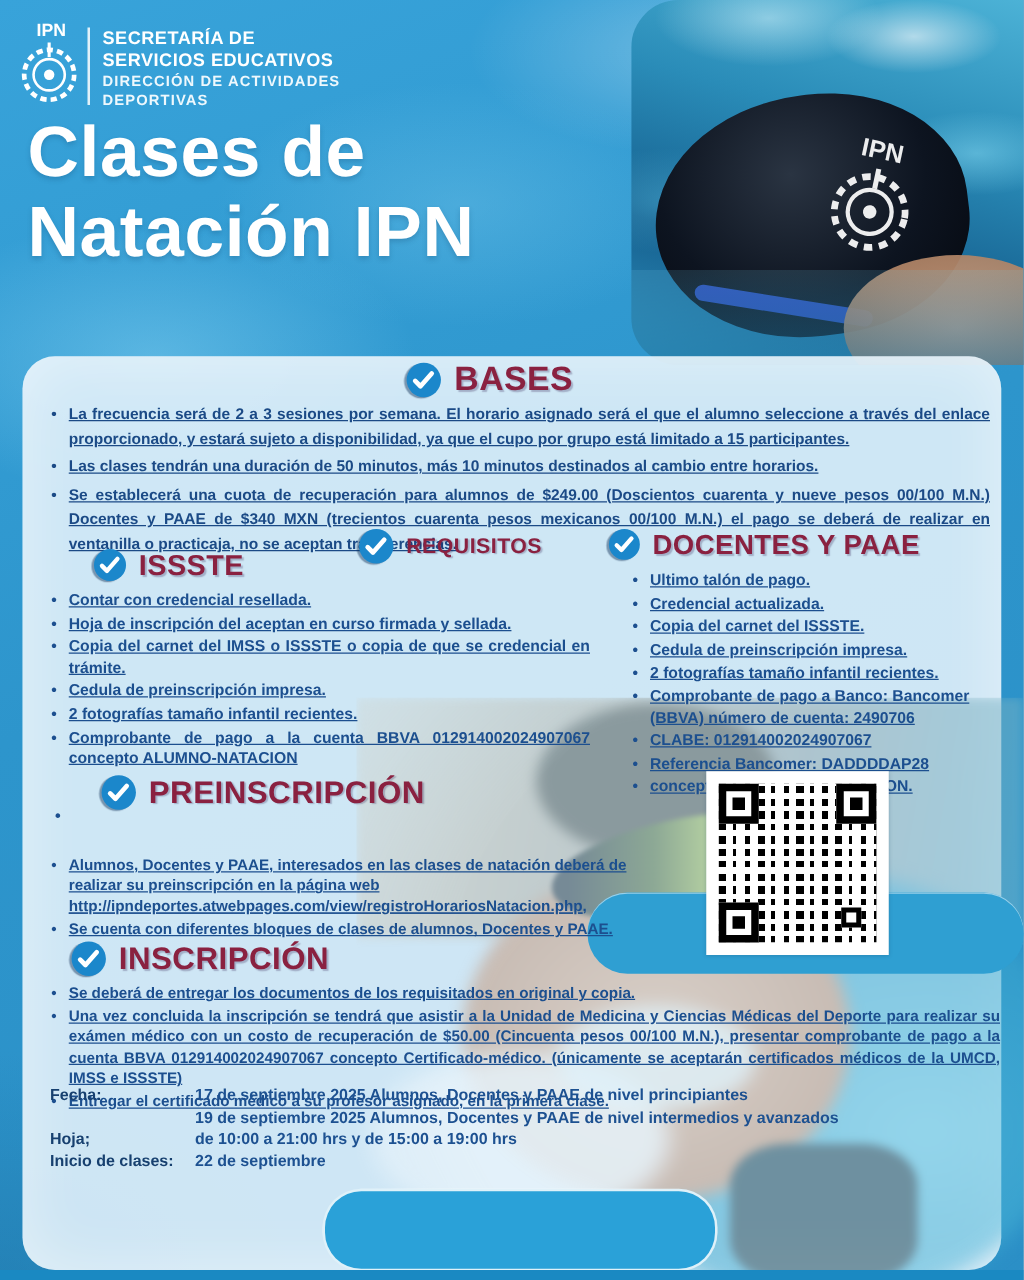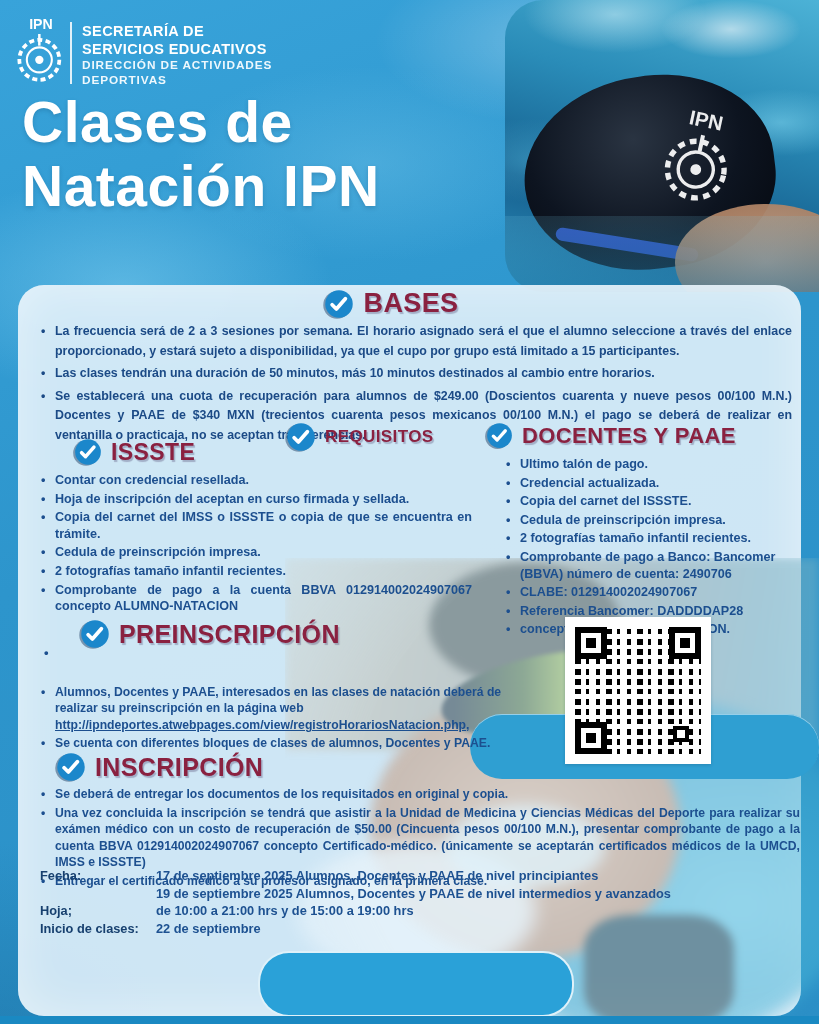--- a/index.html
+++ b/index.html
@@ -63,21 +63,21 @@
   .bp-splash1{left:2%;bottom:8%;width:45%;height:30%;background:rgba(255,255,255,.85);filter:blur(9px);}
   .bp-splash2{left:30%;bottom:28%;width:30%;height:18%;background:rgba(240,252,255,.8);filter:blur(7px);}
   .bp-dark{left:56%;bottom:-2%;width:28%;height:24%;background:#113d4d;filter:blur(4px);border-radius:30%;}
   
   .content{position:absolute;inset:0;z-index:5;}
   .sec-head{position:absolute;display:flex;align-items:center;gap:9px;color:#8a2140;font-weight:bold;
     letter-spacing:.4px;text-shadow:1.5px 1.5px 1px rgba(45,30,80,.28);white-space:nowrap;}
   .chk{display:inline-block;filter:drop-shadow(-1.5px 1.5px 0 rgba(16,48,88,.45));}
   .chk svg{display:block;}
   ul{margin:0;padding:0;list-style:none;position:absolute;color:#1c4f8f;font-weight:bold;}
-  li{position:relative;padding-left:15px;}
+  li{position:relative;padding-left:15px;text-decoration:underline;}
   li::before{content:"•";position:absolute;left:1px;top:0;}
   .bases-list{left:40px;top:322px;width:752px;font-size:12.4px;line-height:1.58;text-align:justify;}
   .bases-list li{margin-bottom:3px;color:#1b4a86;}
   .alumnos-list{left:40px;top:472px;width:432px;font-size:12.6px;line-height:1.32;text-align:justify;}
   .alumnos-list li{margin-bottom:2px;}
   .docentes-list{left:505px;top:456px;width:306px;font-size:12.6px;line-height:1.32;}
   .docentes-list li{margin-bottom:2px;}
   .pre-list{left:40px;top:684px;width:488px;font-size:12.2px;line-height:1.35;}
   .pre-list li{margin-bottom:2px;}
   .ins-list{left:40px;top:786px;width:760px;font-size:12.2px;line-height:1.36;text-align:justify;}
@@ -197,21 +197,21 @@
         <svg width="28" height="28" viewBox="0 0 24 24">
             <circle cx="12" cy="12" r="11" fill="#1b87cb"></circle>
             <path d="M6.5 12.6l3.4 3.4 7.2-8.2" stroke="#fff" stroke-width="3" fill="none" stroke-linecap="round" stroke-linejoin="round"></path>
           </svg>
       </span>
       <span>ISSSTE</span>
     </div>
     <ul class="alumnos-list">
       <li>Contar con credencial resellada.</li>
       <li>Hoja de inscripción del aceptan en curso firmada y sellada.</li>
-      <li>Copia del carnet del IMSS o ISSSTE o copia de que se encuentra en trámite.</li>
+      <li>Copia del carnet del IMSS o ISSSTE o copia de que se credencial en trámite.</li>
       <li>Cedula de preinscripción impresa.</li>
       <li>2 fotografías tamaño infantil recientes.</li>
       <li>Comprobante de pago a la cuenta BBVA 012914002024907067 concepto ALUMNO-NATACION</li>
     </ul>
 
     <div class="sec-head" style="left:486px;top:422px;font-size:22px;">
       <span class="chk">
         <svg width="27" height="27" viewBox="0 0 24 24">
             <circle cx="12" cy="12" r="11" fill="#1b87cb"></circle>
             <path d="M6.5 12.6l3.4 3.4 7.2-8.2" stroke="#fff" stroke-width="3" fill="none" stroke-linecap="round" stroke-linejoin="round"></path>

